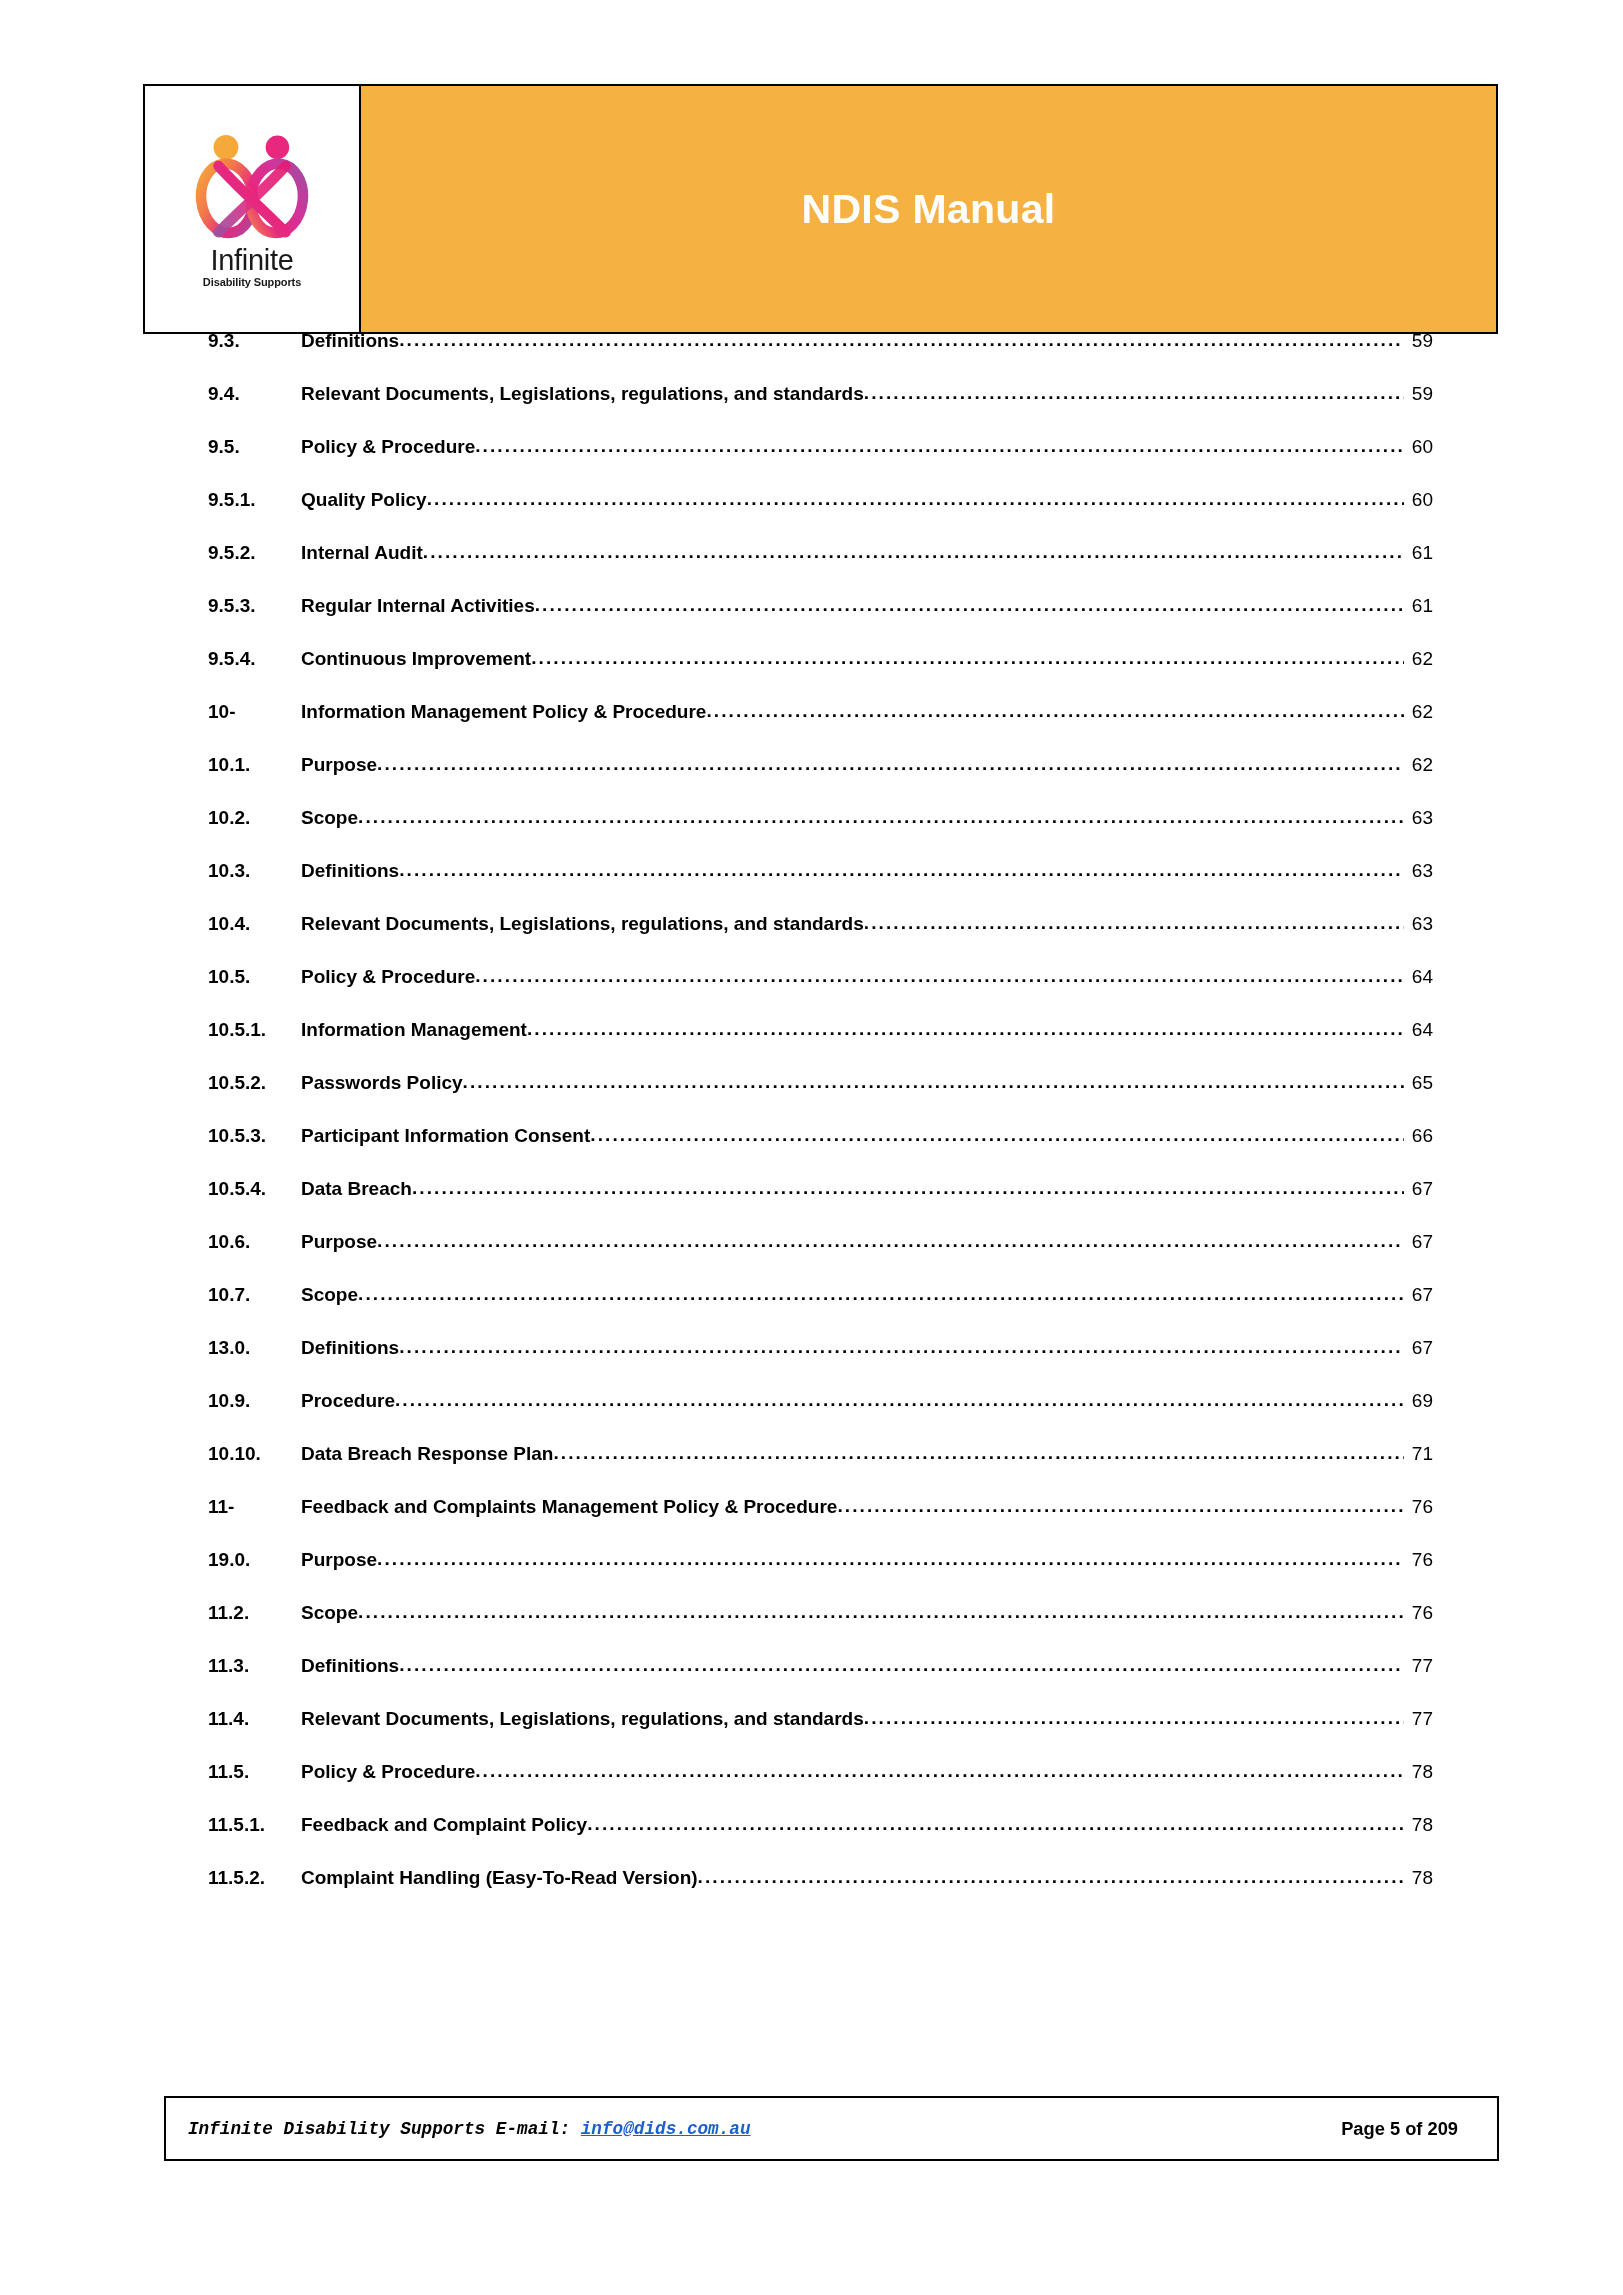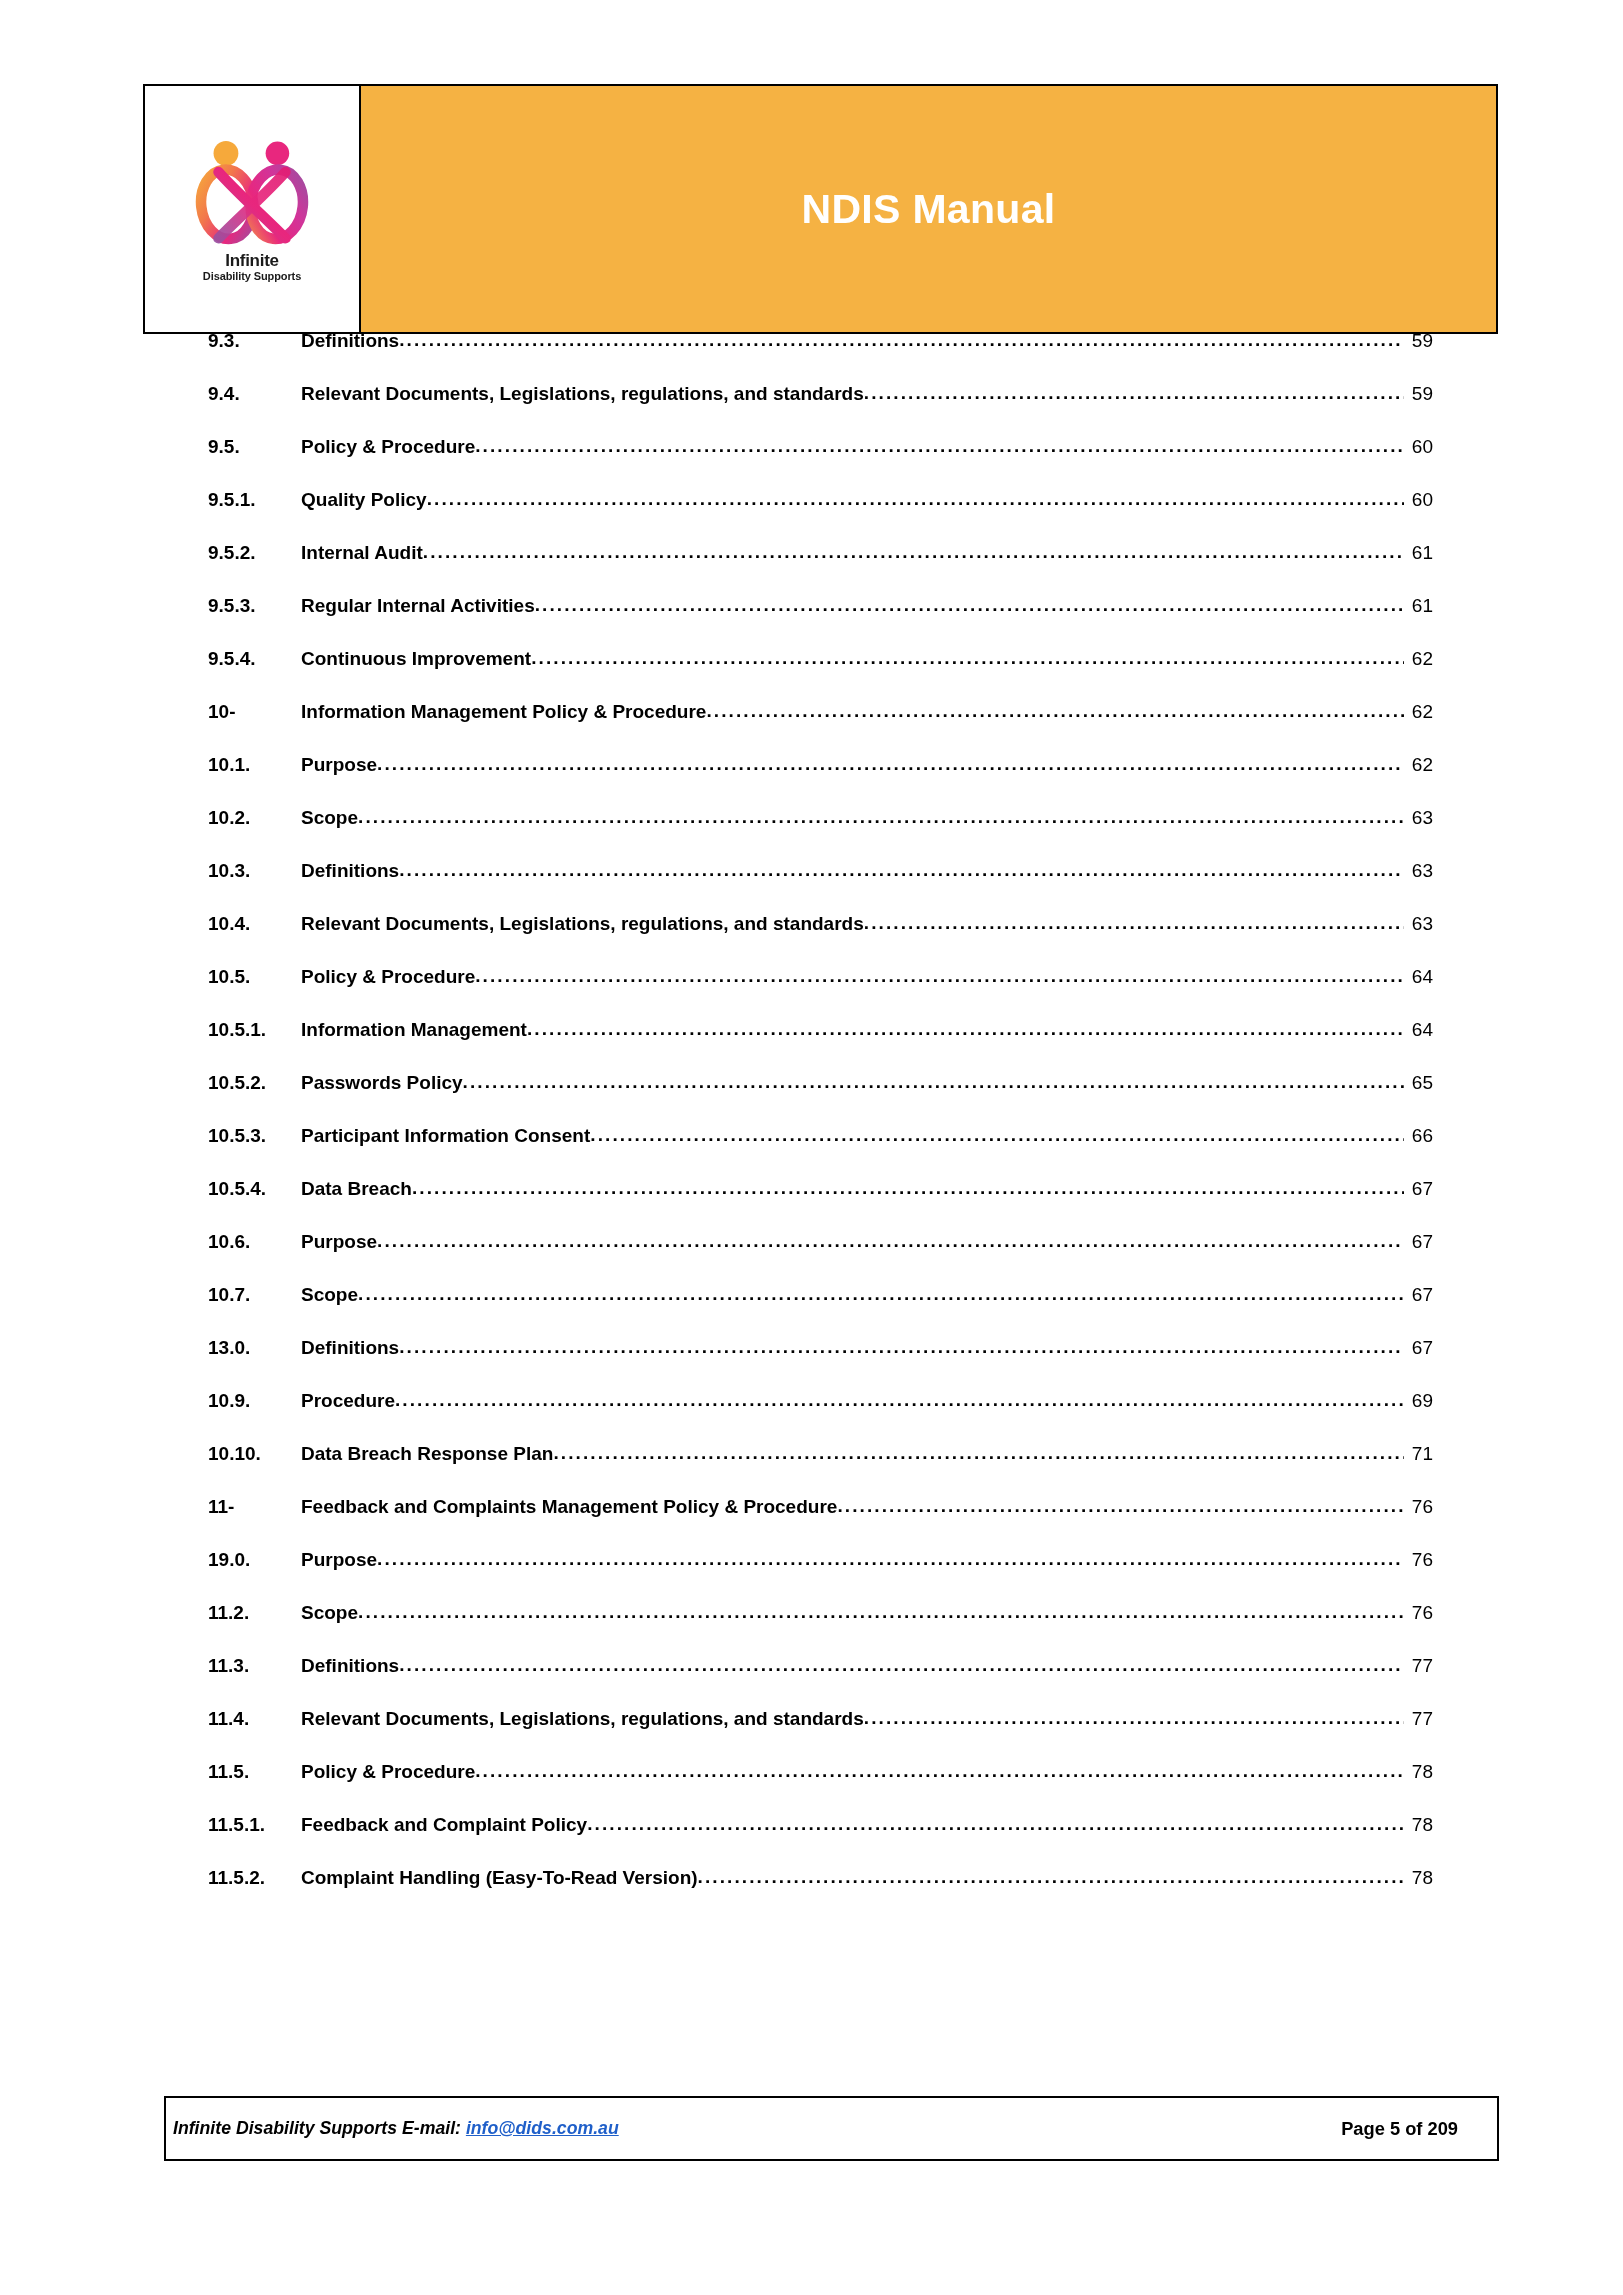--- a/index.html
+++ b/index.html
@@ -61,22 +61,22 @@
     align-items: center;
     justify-content: center;
   }
   .logo-mark {
     width: 124px;
     height: 124px;
     display: block;
   }
   .logo-name {
     font-family: "Liberation Sans", sans-serif;
-    font-size: 17px;
-    font-weight: bold;
+    font-size: 29px;
+    font-weight: normal;
     color: #1a1a1a;
     line-height: 1;
     margin-top: -7.9px;
     letter-spacing: -0.3px;
   }
   .logo-tagline {
     font-family: "Liberation Sans", sans-serif;
     font-size: 11px;
     font-weight: bold;
     color: #1a1a1a;
@@ -144,22 +144,22 @@
     top: 2096px;
     width: 1335px;
     height: 65px;
     border: 2px solid #000000;
     box-sizing: border-box;
     display: flex;
     align-items: center;
     background: #ffffff;
   }
   .footer-left {
-    padding-left: 7px;
-    font-family: Liberation Sans, sans-serif;
+    padding-left: 22px;
+    font-family: Liberation Mono, monospace;
     font-size: 17.7px;
     font-weight: bold;
     font-style: italic;
     color: #000000;
     white-space: nowrap;
   }
   .footer-email {
     color: #1F5FC9;
     text-decoration: underline;
     font-style: italic;

